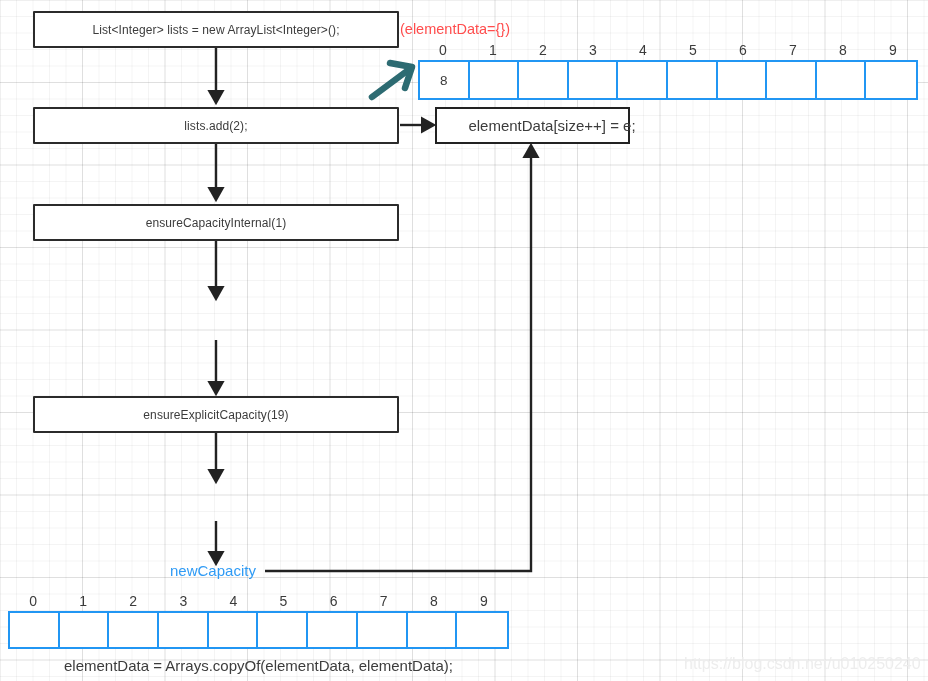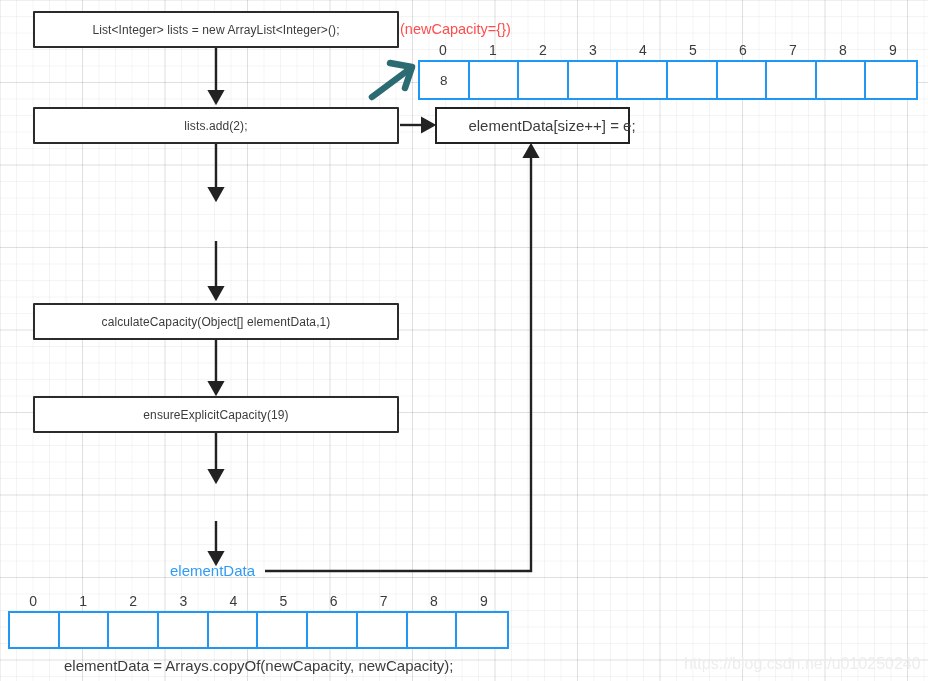--- a/index.html
+++ b/index.html
@@ -148,35 +148,35 @@
   </svg>
 
   <div class="flowbox" style="left:33px;top:11px;width:366px;height:37px;">
     <span>List&lt;Integer&gt; lists = new ArrayList&lt;Integer&gt;();</span>
   </div>
 
   <div class="flowbox" style="left:33px;top:107px;width:366px;height:37px;">
     <span>lists.add(2);</span>
   </div>
 
-
-  <div class="flowbox" style="left:33px;top:303px;width:366px;height:37px;">
-    <span>calculateCapacity(Object[] elementData,1)</span>
-  </div>
+  <div class="flowbox" style="left:33px;top:204px;width:366px;height:37px;">
+    <span>ensureCapacityInternal(1)</span>
+  </div>
+
 
   <div class="flowbox" style="left:33px;top:396px;width:366px;height:37px;">
     <span>ensureExplicitCapacity(19)</span>
   </div>
 
 
   <div class="sqbox" style="left:435px;top:107px;width:195px;height:37px;">
     <span>elementData[size++] = e;</span>
   </div>
 
-  <div class="redlabel" style="left:400px;top:21px;">(newCapacity={})</div>
+  <div class="redlabel" style="left:400px;top:21px;">(elementData={})</div>
 
   <div class="idxrow" id="top-index-row" style="left:418px;top:41px;width:500px;height:18px;">
       <div class="idx" style="width: 10%;">0</div>
       <div class="idx" style="width: 10%;">1</div>
       <div class="idx" style="width: 10%;">2</div>
       <div class="idx" style="width: 10%;">3</div>
       <div class="idx" style="width: 10%;">4</div>
       <div class="idx" style="width: 10%;">5</div>
       <div class="idx" style="width: 10%;">6</div>
       <div class="idx" style="width: 10%;">7</div>
@@ -189,21 +189,21 @@
       <div class="cell" style="width: 10%;"></div>
       <div class="cell" style="width: 10%;"></div>
       <div class="cell" style="width: 10%;"></div>
       <div class="cell" style="width: 10%;"></div>
       <div class="cell" style="width: 10%;"></div>
       <div class="cell" style="width: 10%;"></div>
       <div class="cell" style="width: 10%;"></div>
       <div class="cell" style="width: 10%;"></div>
     </div>
 
-  <div class="bluelabel" style="left:170px;top:562px;">elementData</div>
+  <div class="bluelabel" style="left:170px;top:562px;">newCapacity</div>
 
   <div class="idxrow" id="bottom-index-row" style="left:8px;top:592px;width:501px;height:18px;">
       <div class="idx" style="width: 10%;">0</div>
       <div class="idx" style="width: 10%;">1</div>
       <div class="idx" style="width: 10%;">2</div>
       <div class="idx" style="width: 10%;">3</div>
       <div class="idx" style="width: 10%;">4</div>
       <div class="idx" style="width: 10%;">5</div>
       <div class="idx" style="width: 10%;">6</div>
       <div class="idx" style="width: 10%;">7</div>
@@ -216,17 +216,17 @@
       <div class="cell" style="width: 10%;"></div>
       <div class="cell" style="width: 10%;"></div>
       <div class="cell" style="width: 10%;"></div>
       <div class="cell" style="width: 10%;"></div>
       <div class="cell" style="width: 10%;"></div>
       <div class="cell" style="width: 10%;"></div>
       <div class="cell" style="width: 10%;"></div>
       <div class="cell" style="width: 10%;"></div>
     </div>
 
-  <div class="caption" style="left:64px;top:657px;">elementData = Arrays.copyOf(newCapacity, newCapacity);</div>
+  <div class="caption" style="left:64px;top:657px;">elementData = Arrays.copyOf(elementData, elementData);</div>
 
   <div class="watermark" style="left:684px;top:655px;">https://blog.csdn.net/u010250240</div>
 
 </div>
 
 </body></html>

